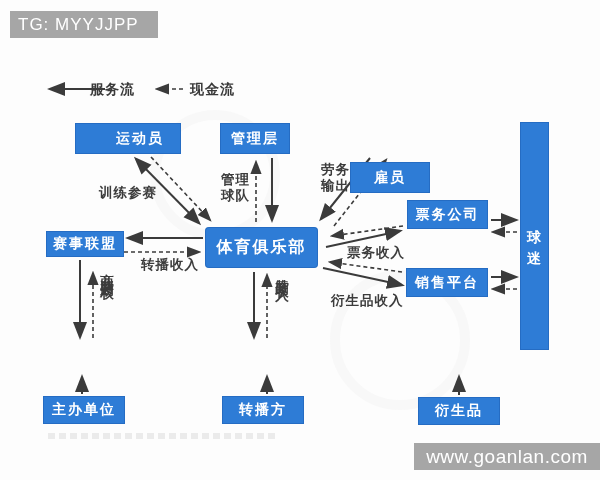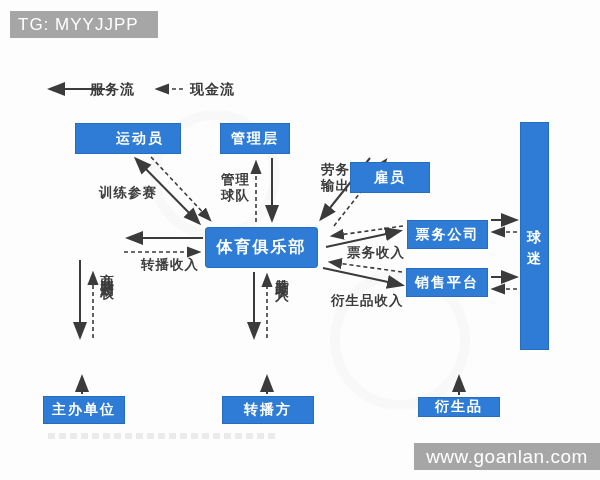--- a/index.html
+++ b/index.html
@@ -108,27 +108,28 @@
 
       <line x1="82" y1="394" x2="82" y2="377" marker-end="url(#ah)"></line>
       <line x1="267" y1="394" x2="267" y2="377" marker-end="url(#ah)"></line>
       <line x1="459" y1="395" x2="459" y2="377" marker-end="url(#ah)"></line>
     </g>
   </svg>
 
   <div class="box" style="left:75px;top:123px;width:82px;height:31px;padding-left:24px;">运动员</div>
   <div class="box" style="left:220px;top:123px;width:70px;height:31px;">管理层</div>
   <div class="box" style="left:350px;top:123px;width:80px;height:31px;margin-top:39px;">雇员</div>
+  <div class="box" style="left:46px;top:231px;width:78px;height:26px;">赛事联盟</div>
   <div class="box rounded" style="left:205px;top:227px;width:113px;height:41px;">体育俱乐部</div>
-  <div class="box" style="left:407px;top:220px;width:81px;height:29px;">票务公司</div>
+  <div class="box" style="left:407px;top:200px;width:81px;height:29px;">票务公司</div>
   <div class="box" style="left:406px;top:268px;width:82px;height:29px;">销售平台</div>
   <div class="box fan-box" style="left:520px;top:122px;width:29px;height:222px;">球迷</div>
   <div class="box" style="left:43px;top:396px;width:82px;height:28px;">主办单位</div>
-  <div class="box" style="left:222px;top:396px;width:92px;height:28px;">转播方</div>
-  <div class="box" style="left:418px;top:397px;width:82px;height:20px;">衍生品</div>
+  <div class="box" style="left:222px;top:396px;width:82px;height:28px;">转播方</div>
+  <div class="box" style="left:418px;top:397px;width:82px;height:28px;">衍生品</div>
 
   <div class="edge-label" style="left:99px;top:185px;">训练参赛</div>
   <div class="edge-label" style="left:221px;top:172px;width:32px;">管理球队</div>
   <div class="edge-label" style="left:321px;top:162px;width:32px;">劳务输出</div>
   <div class="edge-label" style="left:141px;top:257px;">转播收入</div>
   <div class="edge-label" style="left:347px;top:245px;">票务收入</div>
   <div class="edge-label" style="left:331px;top:293px;">衍生品收入</div>
   <div class="edge-label vert" style="left:99px;top:263px;height:80px;">商业赞助权</div>
   <div class="edge-label vert" style="left:274px;top:268px;height:68px;">赞助收入</div>
 

